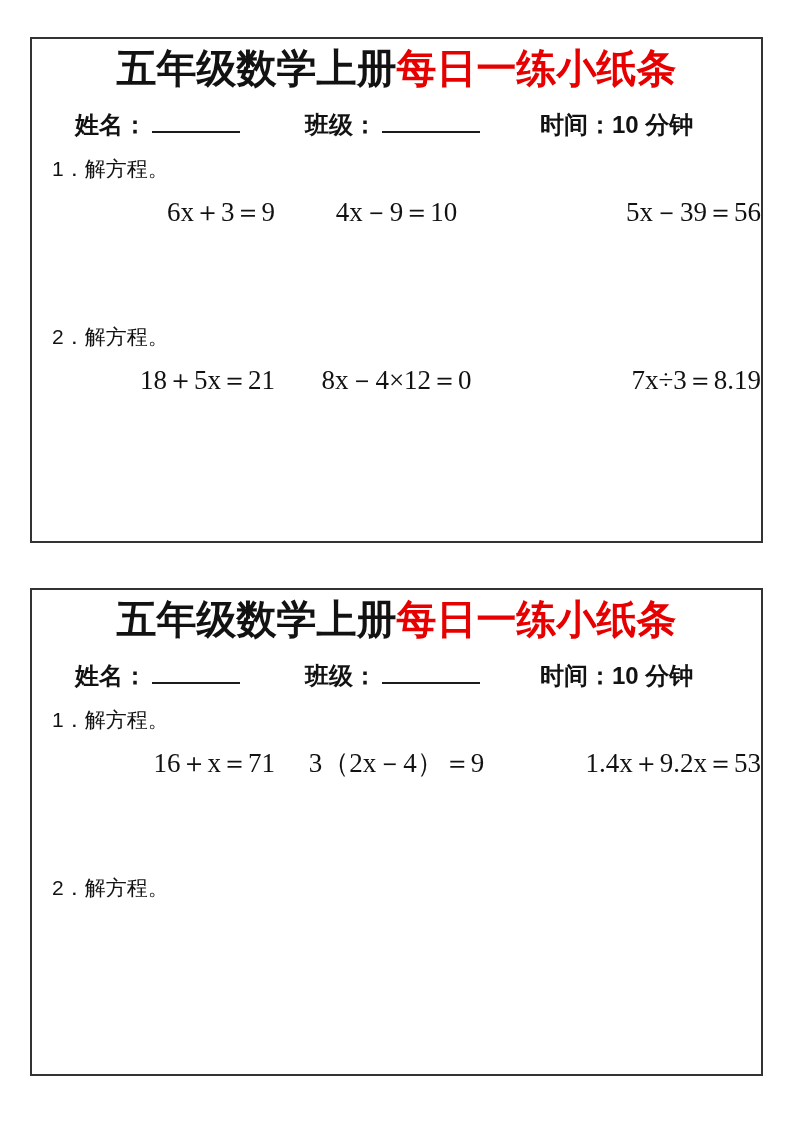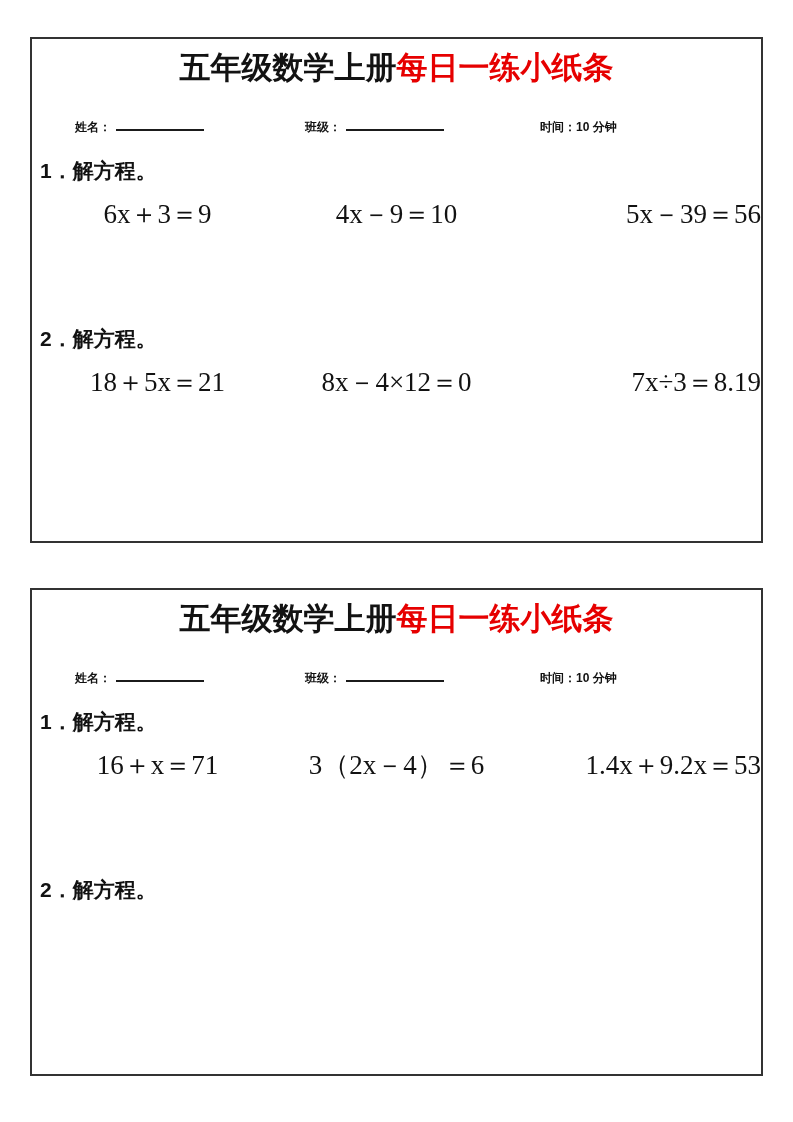--- a/index.html
+++ b/index.html
@@ -9,49 +9,49 @@
     color:#121212;overflow:hidden;
   }
   .card{
     box-sizing:border-box;width:733px;margin-left:30px;
     border:2px solid #333333;background:#ffffff;
   }
   .card-1{margin-top:37px;height:506px;}
   .card-2{margin-top:45px;height:488px;}
   .title{
     margin-top:6px;text-align:center;
-    font-size:31px;font-weight:700;line-height:46px;
+    font-size:40px;font-weight:700;line-height:46px;
     white-space:nowrap;
   }
   .title-red{color:var(--accent-red,#e60000);}
   .meta-row{
     display:flex;margin-top:22px;padding-left:43px;
-    font-size:12px;font-weight:600;line-height:24px;align-items:baseline;
+    font-size:24px;font-weight:600;line-height:24px;align-items:baseline;
   }
   .meta-g1{width:230px;}
   .meta-g2{width:235px;}
   .meta-g3{flex:1;}
   .blank{
     display:inline-block;height:16px;
     border-bottom:2px solid #1b1b1b;vertical-align:baseline;
   }
   .blank-name{width:88px;margin-left:5px;}
   .blank-class{width:98px;margin-left:5px;}
   .section-heading{
-    margin-top:20px;padding-left:8px;
-    font-size:21px;font-weight:700;line-height:24px;
+    margin-top:20px;padding-left:20px;
+    font-size:21px;font-weight:400;line-height:24px;
   }
   .section-heading.second{margin-top:96px;}
   .eq-row{
     display:grid;grid-template-columns:1fr 1fr 1fr;
     margin-top:14px;
     font-family:"Liberation Serif","DejaVu Serif",serif;
     font-size:27px;line-height:34px;font-weight:400;
   }
-  .eq-left{padding-left:8px;text-align:center;}
+  .eq-left{padding-left:8px;text-align:right;}
   .eq-center{text-align:center;}
   .eq-right{text-align:right;}
 </style>
 </head>
 <body>
 
 <div>
 
   <div class="card card-1">
     <div class="title">
@@ -93,19 +93,19 @@
       <div class="meta-g2">
         <span>班级：</span><span class="blank blank-class"></span>
       </div>
       <div class="meta-g3">
         <span>时间：10 分钟</span>
       </div>
     </div>
     <div class="section-heading">1．解方程。</div>
     <div class="eq-row">
       <div class="eq-left">16＋x＝71</div>
-      <div class="eq-center">3（2x－4）＝6</div>
+      <div class="eq-center">3（2x－4）＝9</div>
       <div class="eq-right">1.4x＋9.2x＝53</div>
     </div>
     <div class="section-heading second">2．解方程。</div>
   </div>
 
 </div>
 
 </body></html>

